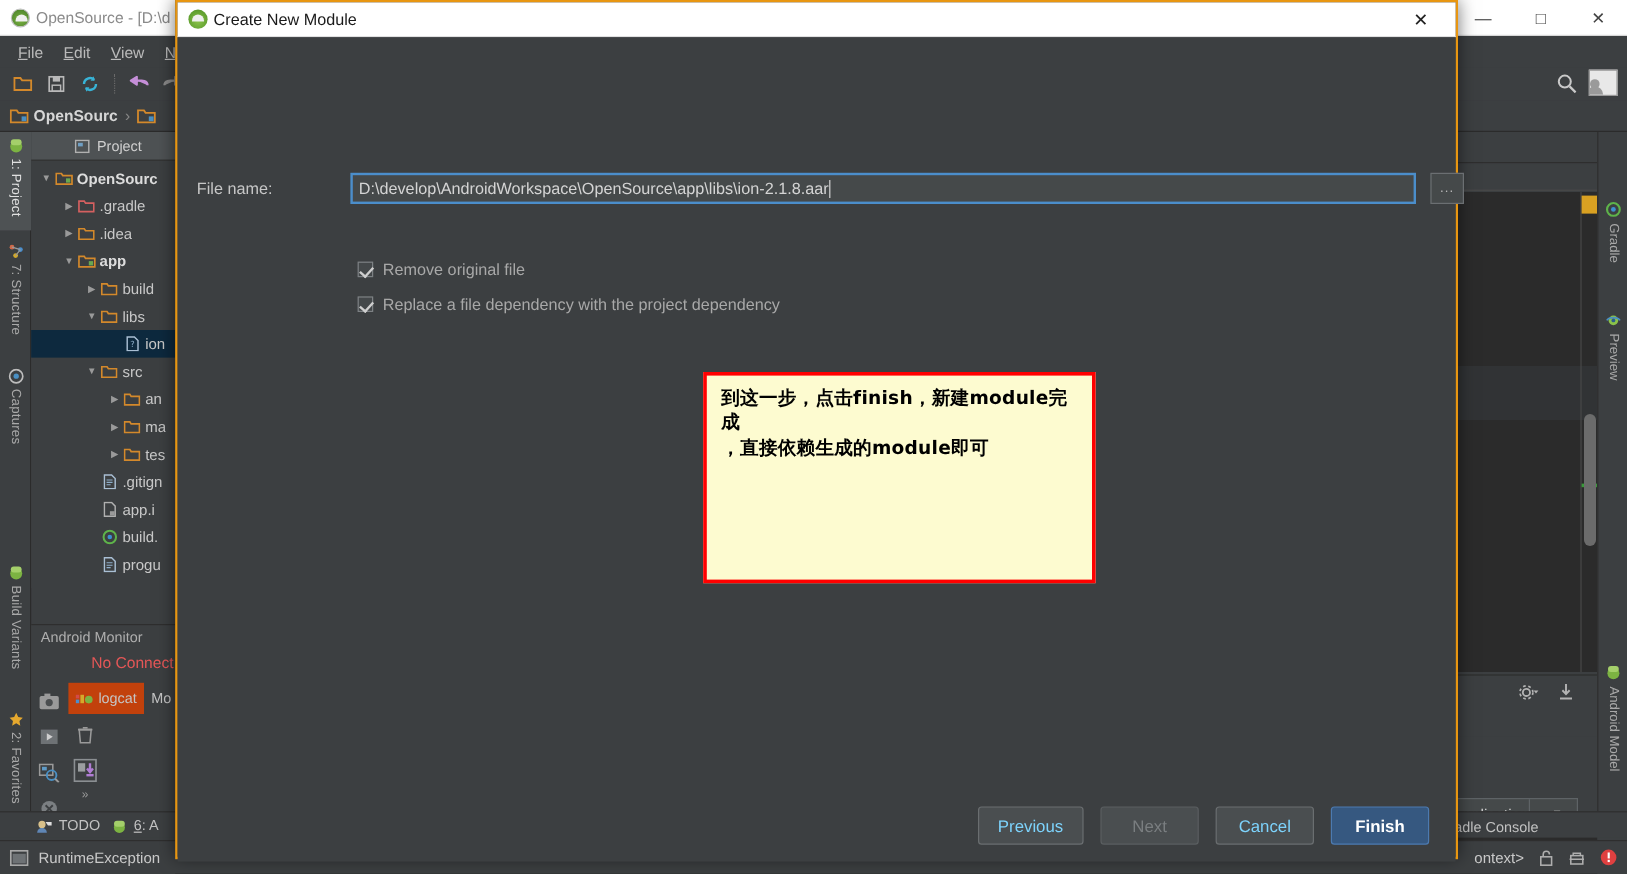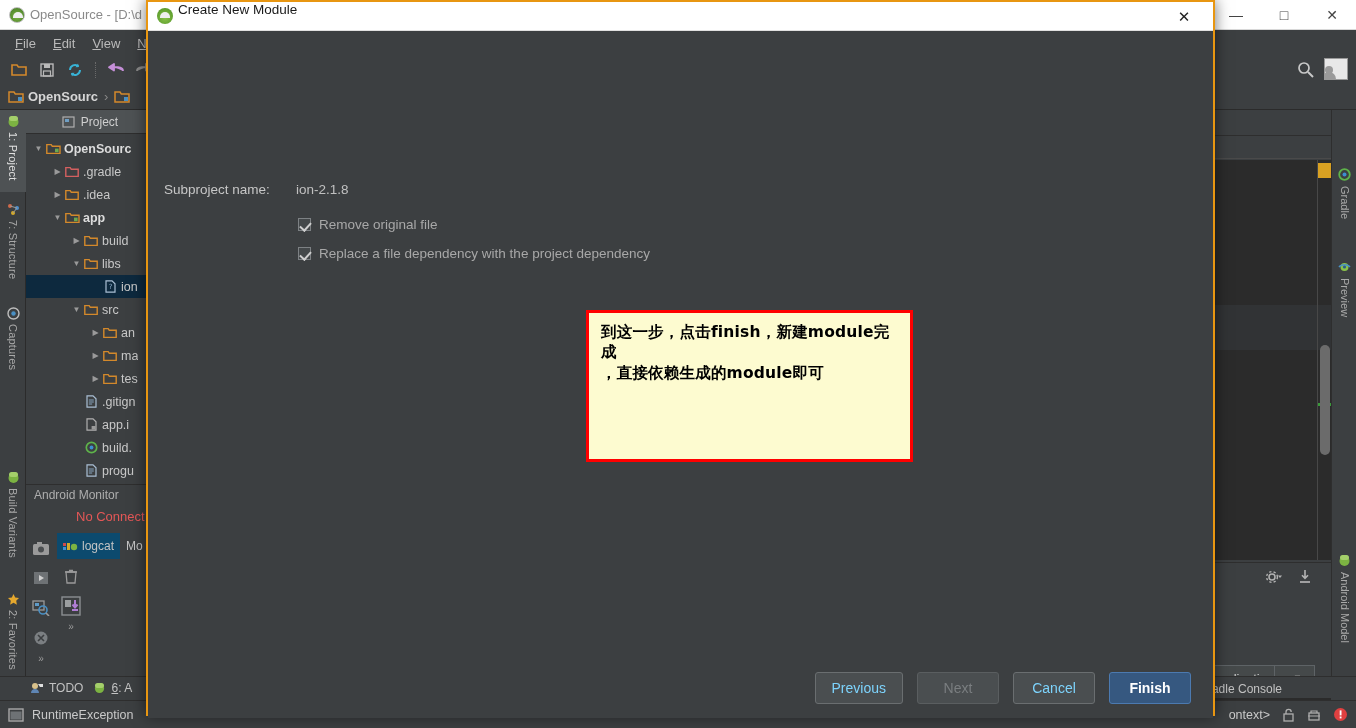--- a/index.html
+++ b/index.html
@@ -106,41 +106,41 @@
   .tnode.bold .tlabel { font-weight: bold; color: #dcdcdc; text-align: right; }
 
   .proj-hscroll {
     position: absolute; left: 30px; top: 487px; width: 110px; height: 8px;
     background: #3c3f41;
   }
   .proj-hscroll i { position: absolute; left: 0; top: 1px; width: 70px; height: 6px; background: #5e6366; border-radius: 3px; }
 
   
   .monitor {
-    position: absolute; left: 26px; top: 484px; width: 120px; height: 188px; background: #3c3f41;
+    position: absolute; left: 26px; top: 520px; width: 120px; height: 188px; background: #3c3f41;
     border-top: 1px solid #2e2e2e;
   }
   .monitor-hdr { height: 20px; display: flex; align-items: center; padding-left: 8px; font-size: 12px; color: #aeaeae; }
   .no-conn { margin: 4px 0 0 50px; color: #e45757; font-size: 13px; white-space: nowrap; }
   .mon-side { position: absolute; left: 0; top: 48px; width: 30px; }
   .mside-ic { width: 30px; height: 30px; display: flex; align-items: center; justify-content: center; }
   .mon-tabs { position: absolute; left: 31px; top: 48px; display: flex; }
   .mtab { height: 26px; padding: 0 6px; display: flex; align-items: center; gap: 4px; font-size: 12px; color: #c5c5c5; }
-  .mtab.sel { background: #0c4a6e; }
+  .mtab.sel { background: #c2410c; }
   .mon-toolcol { position: absolute; left: 31px; top: 76px; width: 28px; }
   .mtool { width: 28px; height: 30px; display: flex; align-items: center; justify-content: center; }
   .chev2 { font-size: 10px; color: #9a9a9a; text-align: center; }
 
   
   .bottom-tabs {
     position: absolute; left: 0; bottom: 30px; width: 1356px; height: 22px;
     background: #3c3f41; border-top: 1px solid #2e2e2e;
     display: flex; align-items: center; gap: 10px; padding-left: 30px;
   }
-  .btab { display: flex; align-items: center; gap: 5px; font-size: 12px; color: #c2c2c2; }
+  .btab { display: flex; align-items: flex-end; gap: 5px; font-size: 12px; color: #c2c2c2; }
   .btab u { text-decoration: underline; }
   .gradle-console { position: absolute; right: 74px; bottom: 32px; display: flex; align-items: center; gap: 6px; font-size: 12px; color: #c2c2c2; }
 
   .statusbar {
     position: absolute; left: 0; bottom: 0; width: 1356px; height: 28px;
     background: #3c3f41; border-top: 1px solid #2e2e2e;
     display: flex; align-items: center; padding-left: 8px; gap: 8px;
   }
   .status-txt { font-size: 12.5px; color: #c9c9c9; white-space: nowrap; }
   .status-right { position: absolute; right: 8px; display: flex; align-items: center; gap: 12px; }
@@ -177,21 +177,21 @@
     padding: 6px 0; width: 25px;
   }
 
   
   #dialog {
     position: absolute; left: 146px; top: 0; width: 1069px; height: 716px;
     background: #3c3f41; border: 2px solid #e89611;
     box-shadow: 0 0 14px rgba(0,0,0,.55);
   }
   .dlg-titlebar {
-    height: 29px; background: #ffffff; display: flex; align-items: flex-start;
+    height: 29px; background: #ffffff; display: flex; align-items: center;
     border-bottom: 1px solid #e0e0e0; position: relative;
   }
   .dlg-title-txt { margin-left: 30px; font-size: 13.5px; color: #1a1a1a; }
   .dlg-logo {
     position: absolute; left: 9px; top: 6px; width: 16px; height: 16px; border-radius: 50%;
     background: radial-gradient(circle at 50% 60%, #8bc34a 0%, #5e9e2e 70%, #3d7a1c 100%);
   }
   .dlg-logo::after {
     content: ""; position: absolute; left: 3px; top: 4px;
     width: 10px; height: 6px; border-radius: 5px 5px 0 0; background: #efefef;
@@ -225,21 +225,21 @@
     width: 13px; height: 13px; background: #44484a; border: 1px solid #7d8184;
     position: relative; flex: none;
   }
   .chkbox::after {
     content: ""; position: absolute; left: 3px; top: 1px; width: 5px; height: 9px;
     border: solid #cfcfcf; border-width: 0 2px 2px 0; transform: rotate(42deg);
   }
   .chk-label { font-size: 13.5px; color: #a8a8a8; }
 
   .note-box {
-    position: absolute; left: 438px; top: 279px; width: 327px; height: 152px;
+    position: absolute; left: 438px; top: 279px; width: 327px; height: 176px;
     background: #fdfbd0; border: 3px solid #ff0000;
     padding: 9px 10px 0 12px;
   }
   .note-txt {
     font-family: "DejaVu Sans", sans-serif;
     font-size: 15.5px; font-weight: bold; color: #000; line-height: 1.32;
     letter-spacing: .2px;
   }
 
   .dlg-buttons { position: absolute; left: 0; bottom: 14px; width: 100%;
@@ -739,27 +739,29 @@
   <div id="dialog">
 
     <div class="dlg-titlebar">
       <div class="dlg-logo"></div>
       <div class="dlg-title-txt">Create New Module</div>
       <div class="dlg-close">✕</div>
     </div>
 
     <div class="dlg-body">
 
-
-      <div class="field-row" style="left:16px; top:145px;">
-        <span class="field-label" style="width:128px;">Subproject name:</span>
-        <span class="readonly-input" style="width:888px;">
-            <span>ion-2.1.8</span>
+      <div class="field-row" style="left:16px; top:113px;">
+        <span class="field-label" style="width:128px;">File name:</span>
+        <span class="txt-input" style="width:888px;">
+            <span>D:\develop\AndroidWorkspace\OpenSource\app\libs\ion-2.1.8.aar</span>
+            <i class="caret"></i>
           </span>
-      </div>
+        <span class="browse-btn" style="margin-left:12px;">...</span>
+      </div>
+
 
       <div class="chk-row" style="left:150px; top:186px;">
         <span class="chkbox"></span>
         <span class="chk-label">Remove original file</span>
       </div>
       <div class="chk-row" style="left:150px; top:215px;">
         <span class="chkbox"></span>
         <span class="chk-label">Replace a file dependency with the project dependency</span>
       </div>
 

